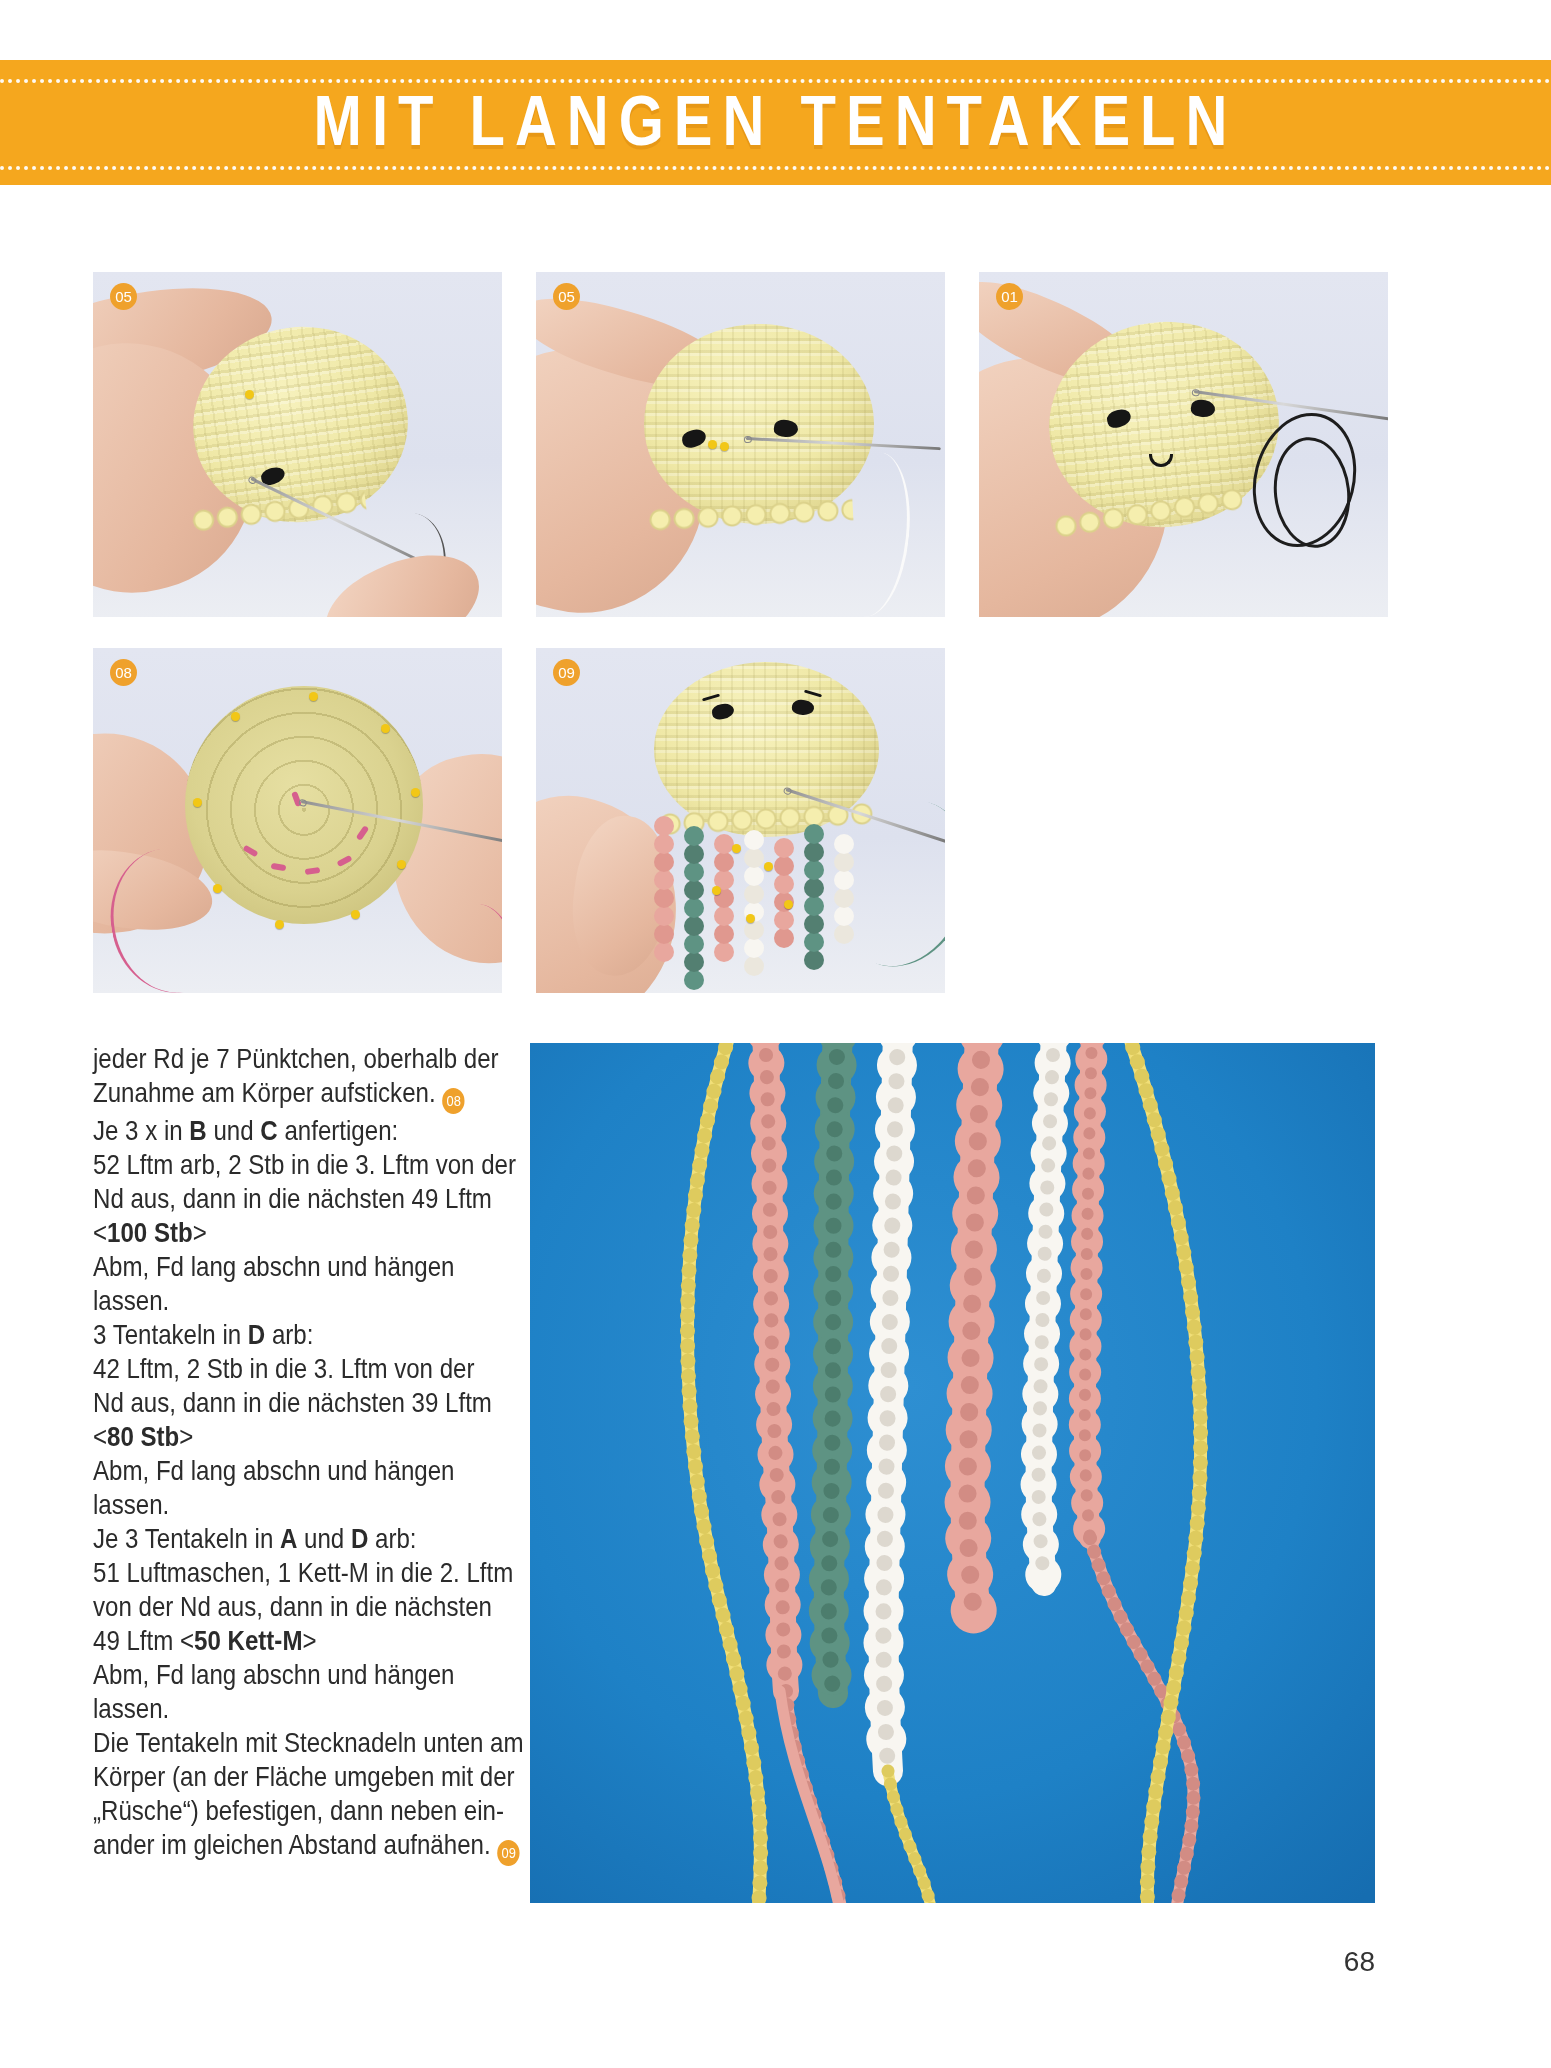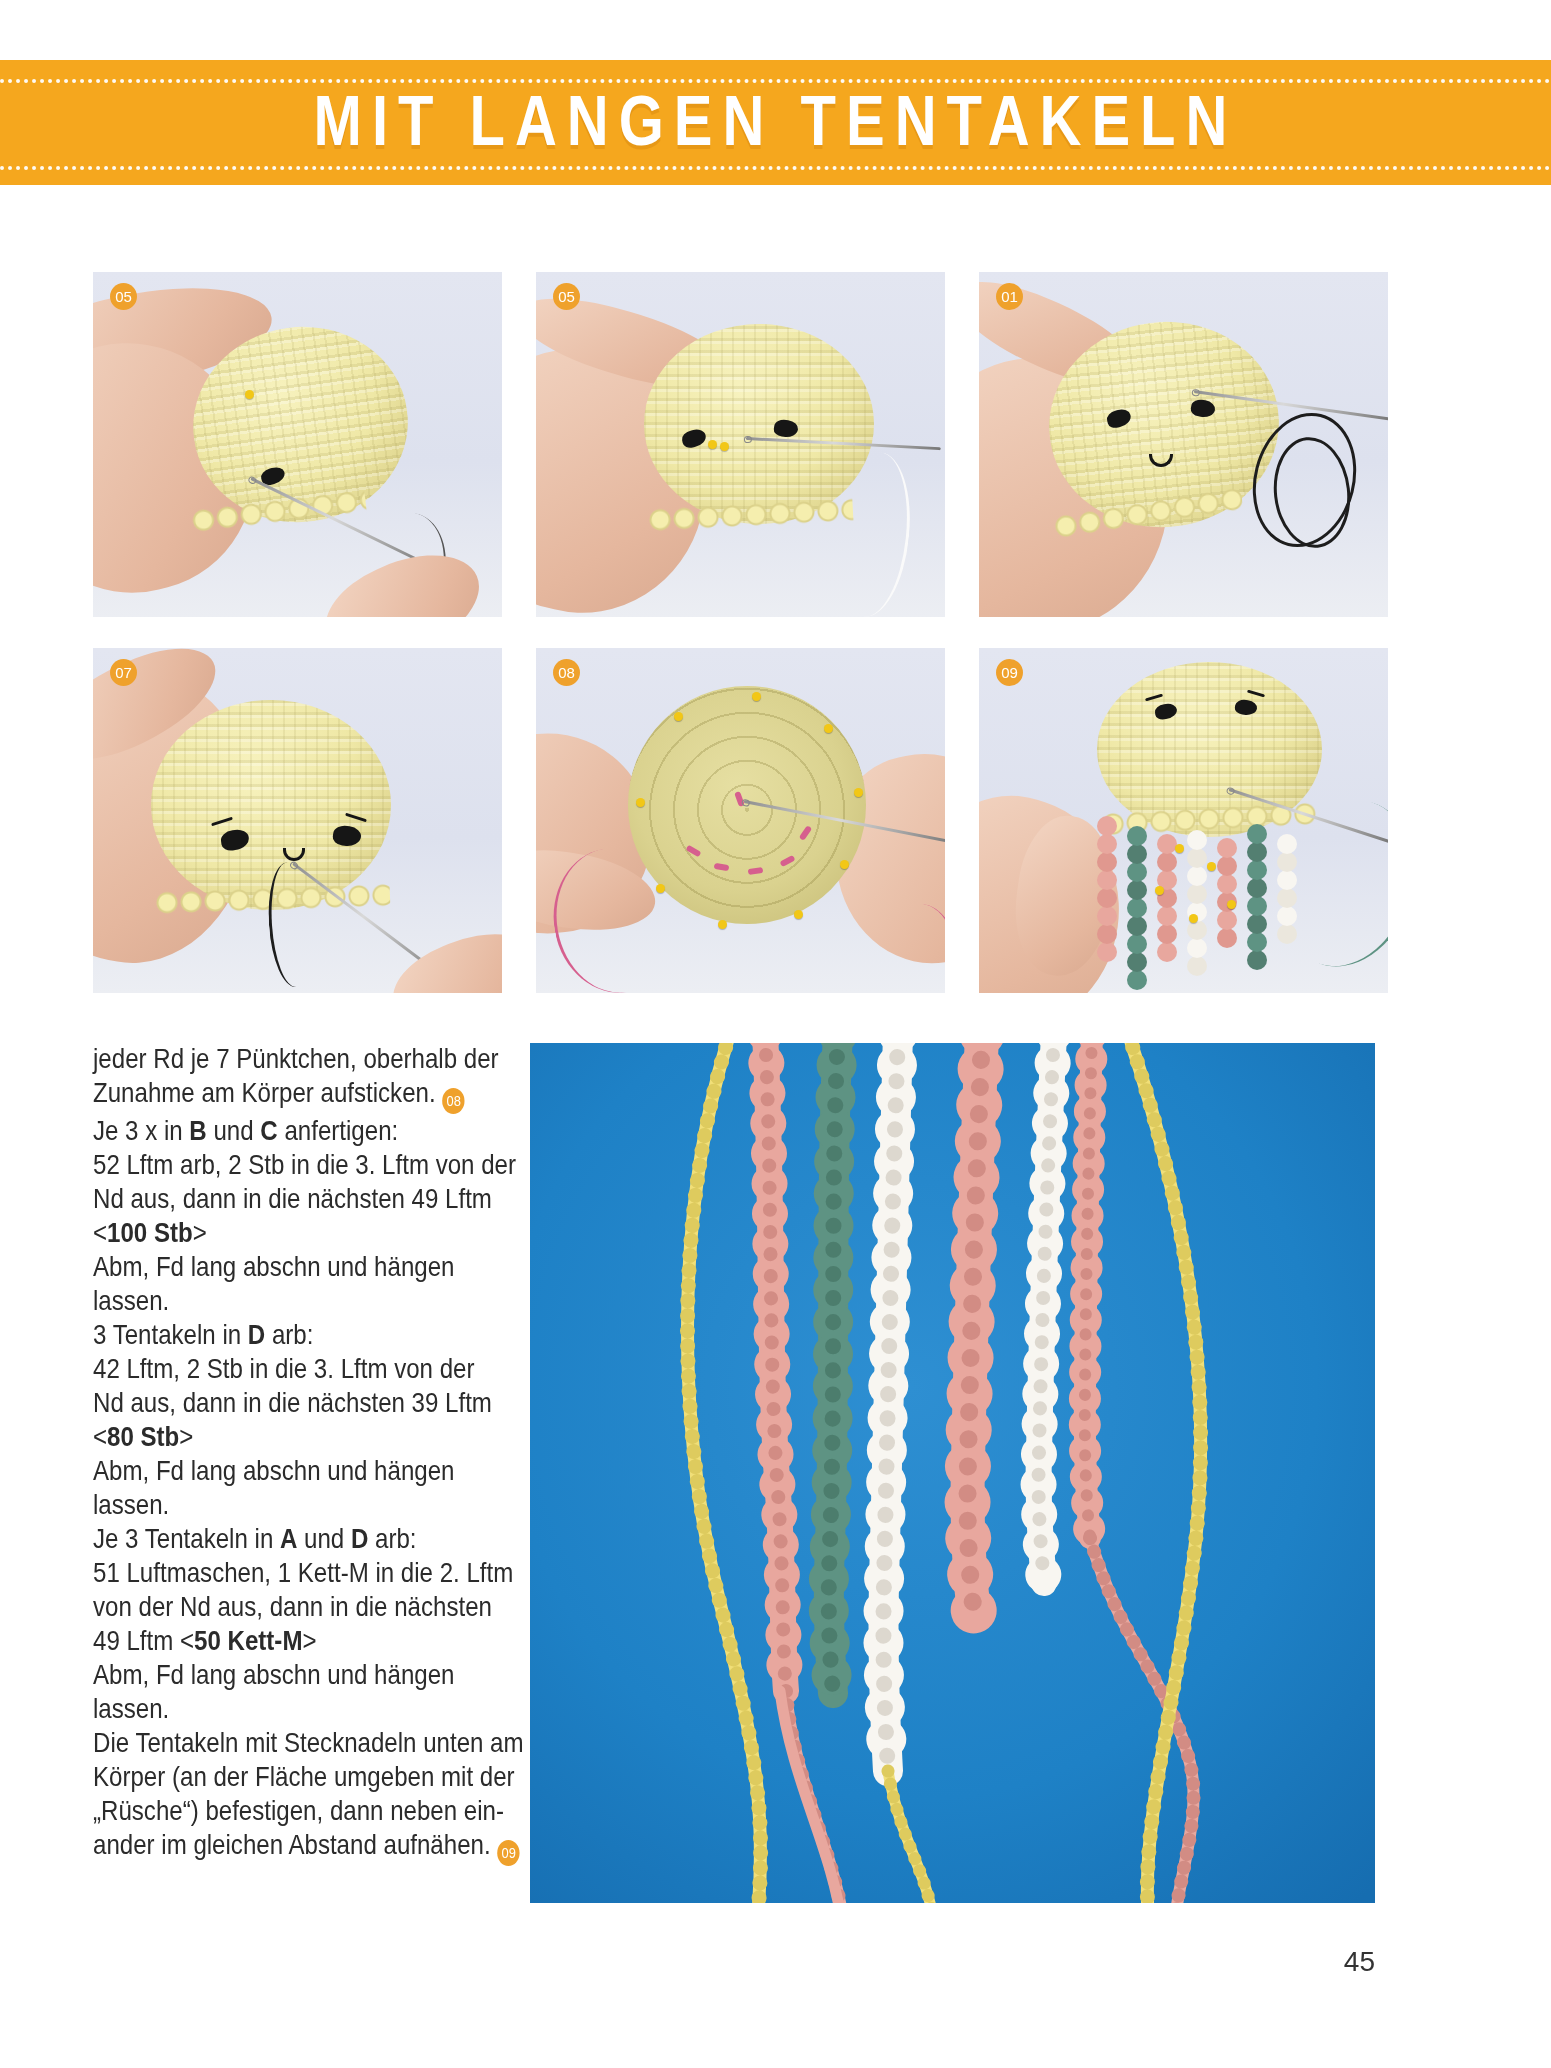--- a/index.html
+++ b/index.html
@@ -113,35 +113,20 @@
       <div class="ball" style="left:70px;top:50px;width:230px;height:205px;transform:rotate(-6deg);"></div>
       <div class="ruffle" style="left:74px;top:228px;width:190px;transform:rotate(-9deg);"></div>
       <div class="eye" style="left:128px;top:138px;width:24px;height:17px;transform:rotate(-14deg);"></div>
       <div class="eye" style="left:212px;top:128px;width:24px;height:17px;transform:rotate(10deg);"></div>
       <div class="mouth" style="left:170px;top:182px;width:18px;height:10px;"></div>
       <div class="needle" style="left:215px;top:118px;width:200px;transform:rotate(8deg);"></div>
       <div class="thread" style="left:275px;top:140px;width:95px;height:130px;border:3px solid #1d1d1d;transform:rotate(14deg);"></div>
       <div class="thread" style="left:295px;top:165px;width:70px;height:105px;border:3px solid #1d1d1d;transform:rotate(-6deg);"></div>
     </figure>
 
-    <figure class="photo">
-      <span class="badge">07</span>
-      <div class="hand" style="left:-70px;top:25px;width:230px;height:290px;transform:rotate(10deg);"></div>
-      <div class="hand" style="left:-50px;top:15px;width:180px;height:80px;transform:rotate(-28deg);"></div>
-      <div class="ball" style="left:58px;top:52px;width:240px;height:210px;"></div>
-      <div class="lash" style="left:118px;top:172px;width:22px;transform:rotate(-18deg);"></div>
-      <div class="eye" style="left:128px;top:182px;width:28px;height:20px;transform:rotate(-8deg);"></div>
-      <div class="lash" style="left:252px;top:168px;width:22px;transform:rotate(18deg);"></div>
-      <div class="eye" style="left:240px;top:178px;width:28px;height:20px;transform:rotate(8deg);"></div>
-      <div class="mouth" style="left:190px;top:200px;width:16px;height:10px;"></div>
-      <div class="ruffle" style="left:62px;top:238px;width:235px;transform:rotate(-2deg);"></div>
-      <div class="thread" style="left:176px;top:214px;width:42px;height:125px;border-left:3px solid #1d1d1d;transform:rotate(-4deg);"></div>
-      <div class="needle" style="left:200px;top:214px;width:195px;transform:rotate(37deg);"></div>
-      <div class="hand" style="left:298px;top:292px;width:150px;height:80px;transform:rotate(-22deg);"></div>
-    </figure>
 
     <figure class="photo">
       <span class="badge">08</span>
       <div class="hand" style="left:-85px;top:85px;width:200px;height:200px;transform:rotate(-6deg);"></div>
       <div class="hand" style="left:-50px;top:205px;width:170px;height:75px;transform:rotate(8deg);"></div>
       <div class="hand" style="left:300px;top:105px;width:190px;height:210px;transform:rotate(-12deg);"></div>
       <div class="ball olive" style="left:92px;top:38px;width:238px;height:238px;"></div>
       <div class="stitch" style="left:150px;top:200px;transform:rotate(30deg);"></div>
       <div class="stitch" style="left:178px;top:216px;transform:rotate(10deg);"></div>
       <div class="stitch" style="left:212px;top:220px;transform:rotate(-8deg);"></div>
@@ -279,15 +264,15 @@
         <path d="M598,-10 C658,170 685,350 663,520 C648,650 612,770 618,870" stroke="#F1DF78" stroke-width="13"></path>
         <path d="M598,-10 C658,170 685,350 663,520 C648,650 612,770 618,870" stroke="#DECB5E" stroke-width="15" stroke-dasharray="0.1 15"></path>
       </g>
 
       <g fill="none" stroke-linecap="round">
         <path d="M250,648 C262,740 300,800 312,880" stroke="#E8A79E" stroke-width="11"></path>
       </g>
     </svg>
   </figure>
 
-  <div class="pageno">45</div>
+  <div class="pageno">68</div>
 
 </div>
 
 </body></html>

